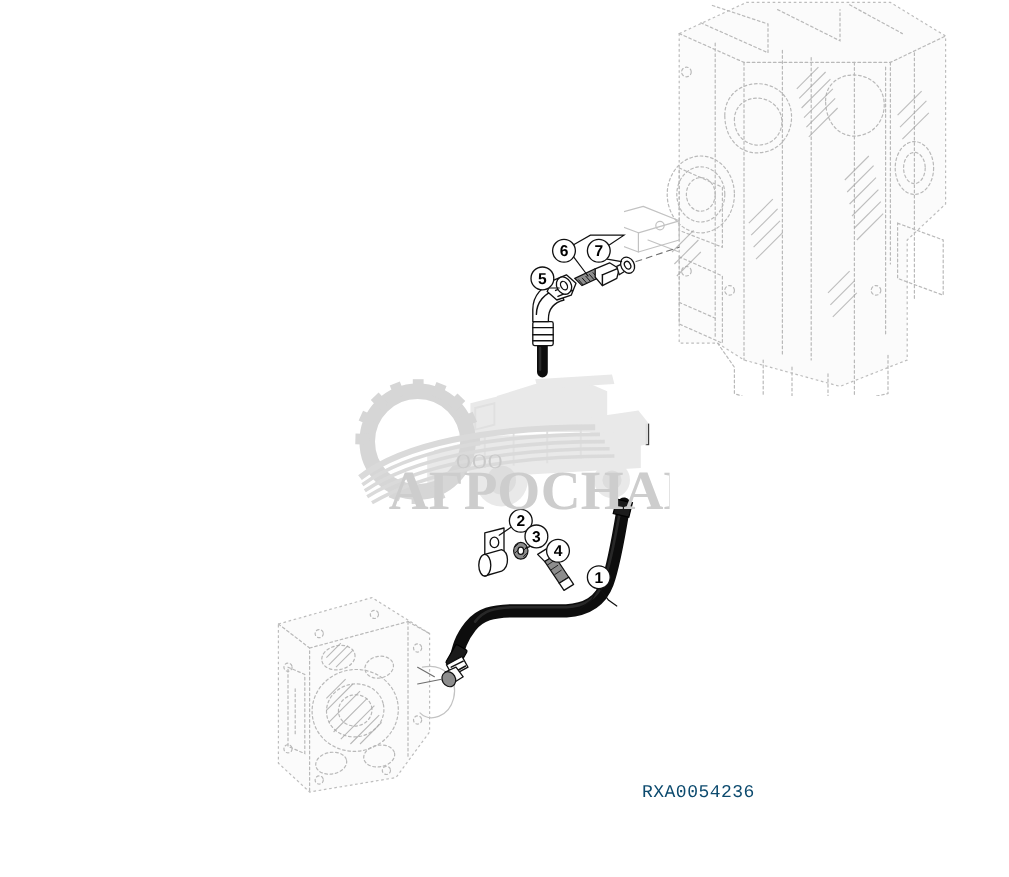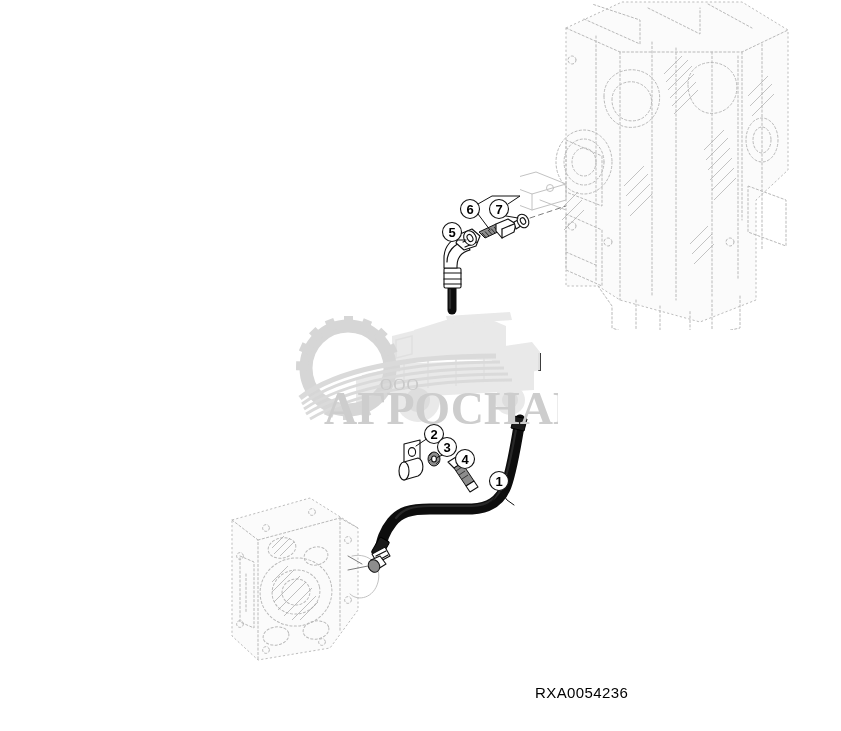--- a/index.html
+++ b/index.html
@@ -21,25 +21,25 @@
   #diagram-svg {
     position: absolute;
     left: 0;
     top: 0;
     width: 841px;
     height: 731px;
   }
   .caption {
     position: absolute;
     left: 535px;
-    top: 684px;
-    font-family: Liberation Sans, sans-serif;
+    top: 652px;
+    font-family: Liberation Mono, monospace;
     font-size: 15px;
     letter-spacing: 0.4px;
-    color: #000000;
+    color: #0c4a6e;
     white-space: nowrap;
   }
   
   .phantom {
     fill: none;
     stroke: #b9b9b9;
     stroke-width: 1;
     stroke-dasharray: 2.2 2.2;
     stroke-linecap: round;
   }

